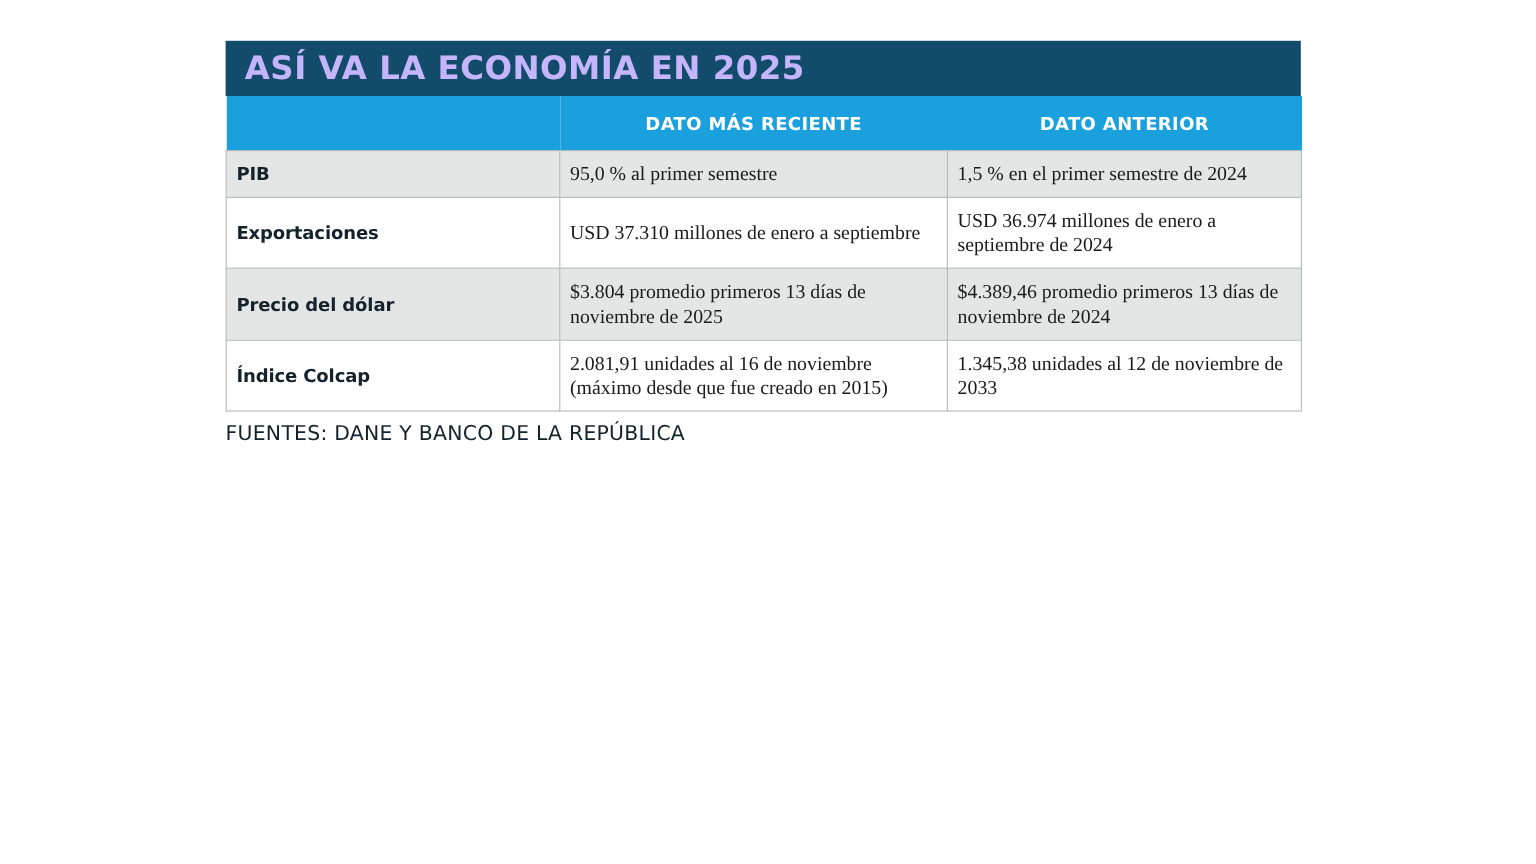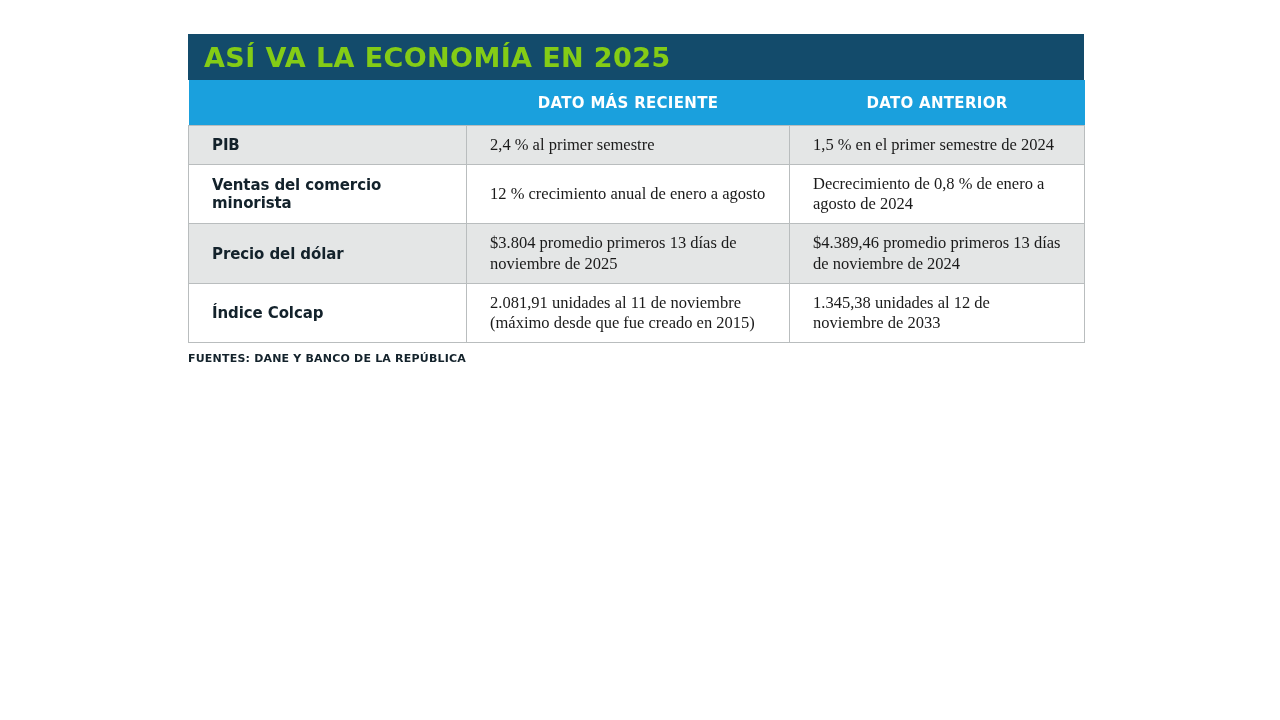--- a/index.html
+++ b/index.html
@@ -20,21 +20,21 @@
     background: #ffffff;
   }
   .figure {
     position: absolute;
     left: 188px;
     top: 34px;
     width: 896px;
   }
   .title-bar {
     background: #134b6b;
-    color: #84cc16;
+    color: #c4b5fd;
     height: 46px;
     display: flex;
     align-items: center;
     padding: 0 13px 0 16px;
     box-sizing: border-box;
   }
   .title-bar .title {
     font-family: "DejaVu Sans", sans-serif;
     font-weight: bold;
     font-size: 27px;
@@ -62,21 +62,21 @@
     padding: 0;
     text-align: center;
     vertical-align: middle;
     border: none;
   }
   table.econ thead th.blank {
     background: #1aa0dd;
   }
   table.econ tbody td {
     border: 1px solid #b9bdbe;
-    padding: 9px 23px;
+    padding: 9px 8px;
     font-size: 16.5px;
     color: #1a1a1a;
     font-family: "Liberation Serif", serif;
     vertical-align: middle;
     line-height: 1.22;
   }
   table.econ tbody td.label {
     font-family: "DejaVu Sans", sans-serif;
     font-weight: bold;
     font-size: 15px;
@@ -86,22 +86,22 @@
   }
   table.econ tbody tr.shade td {
     background: #e4e6e6;
   }
   table.econ tbody tr.plain td {
     background: #ffffff;
   }
   .source {
     margin-top: 9px;
     font-family: "DejaVu Sans", sans-serif;
-    font-weight: bold;
-    font-size: 11px;
+    font-weight: normal;
+    font-size: 17px;
     letter-spacing: 0.2px;
     color: #13222b;
   }
 </style>
 </head>
 <body>
 
 <div class="page">
   <div class="figure">
 
@@ -118,36 +118,36 @@
       <thead>
         <tr>
           <th class="blank"></th>
           <th>DATO MÁS RECIENTE</th>
           <th>DATO ANTERIOR</th>
         </tr>
       </thead>
       <tbody>
         <tr class="shade">
           <td class="label">PIB</td>
-          <td>2,4 % al primer semestre</td>
+          <td>95,0 % al primer semestre</td>
           <td>1,5 % en el primer semestre de 2024</td>
         </tr>
         <tr class="plain">
-          <td class="label">Ventas del comercio minorista</td>
-          <td>12 % crecimiento anual de enero a agosto</td>
-          <td>Decrecimiento de 0,8 % de enero a agosto de 2024</td>
+          <td class="label">Exportaciones</td>
+          <td>USD 37.310 millones de enero a septiembre</td>
+          <td>USD 36.974 millones de enero a septiembre de 2024</td>
         </tr>
         <tr class="shade">
           <td class="label">Precio del dólar</td>
           <td>$3.804 promedio primeros 13 días de noviembre de 2025</td>
           <td>$4.389,46 promedio primeros 13 días de noviembre de 2024</td>
         </tr>
         <tr class="plain">
           <td class="label">Índice Colcap</td>
-          <td>2.081,91 unidades al 11 de noviembre (máximo desde que fue creado en 2015)</td>
+          <td>2.081,91 unidades al 16 de noviembre (máximo desde que fue creado en 2015)</td>
           <td>1.345,38 unidades al 12 de noviembre de 2033</td>
         </tr>
       </tbody>
     </table>
 
     <div class="source">FUENTES: DANE Y BANCO DE LA REPÚBLICA</div>
   </div>
 </div>
 
 </body></html>

